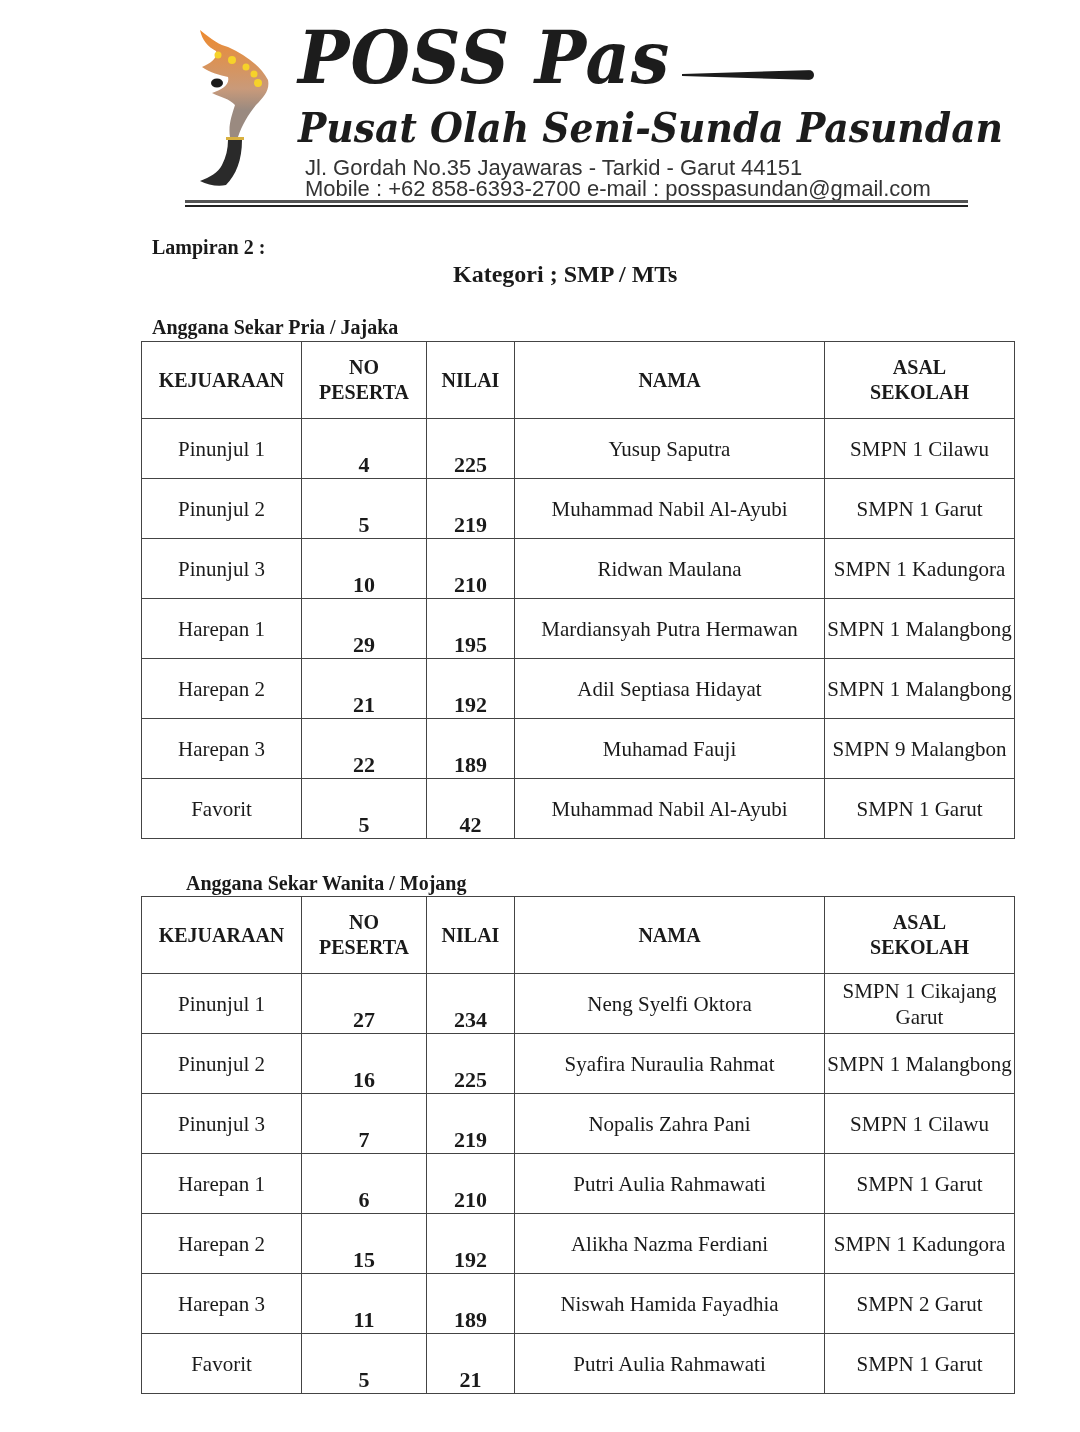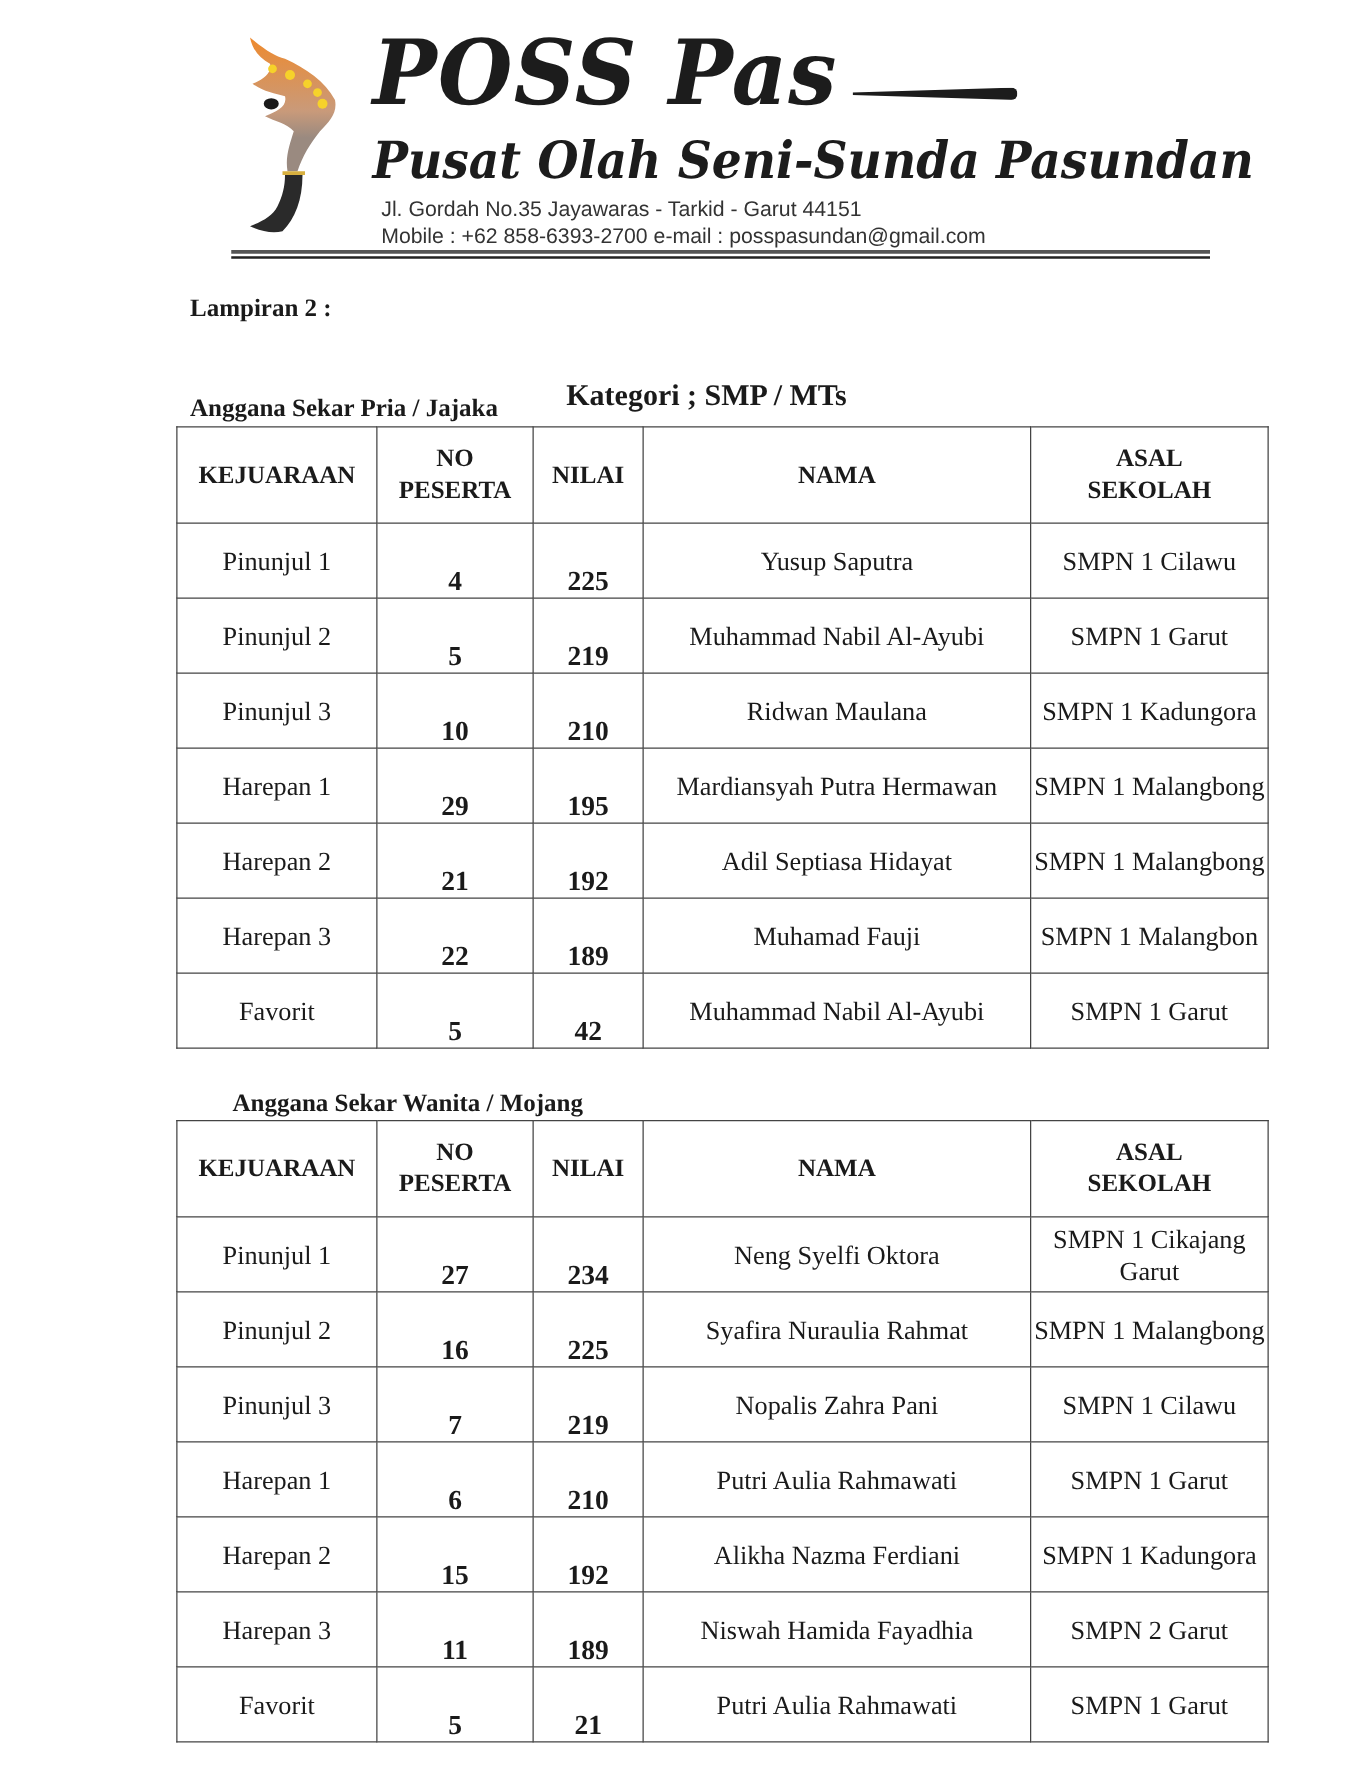--- a/index.html
+++ b/index.html
@@ -3,26 +3,26 @@
 <meta charset="utf-8">
 <style>
   html, body { margin:0; padding:0; background:#ffffff; }
   body { width:1080px; height:1432px; position:relative; overflow:hidden; font-family:"DejaVu Serif", serif; color:#1a1a1a; }
 
   .letterhead { position:absolute; left:185px; top:22px; width:785px; height:188px; }
   .logo { position:absolute; left:5px; top:3px; width:85px; height:165px; }
   .brand { position:absolute; left:113px; top:0px; font-family:"DejaVu Serif", serif; font-style:italic; font-weight:bold; font-size:72px; letter-spacing:1px; color:#1c1c1c; line-height:1; transform:scaleX(0.95); transform-origin:left; }
   .brand-dash { position:absolute; left:497px; top:48px; width:132px; height:10px; background:#1c1c1c; border-radius:0 6px 6px 0; clip-path:polygon(0 40%, 100% 0, 100% 100%, 0 60%); }
   .subtitle { position:absolute; left:113px; top:86px; font-family:"DejaVu Serif", serif; font-style:italic; font-weight:bold; font-size:41px; color:#1c1c1c; line-height:1; white-space:nowrap; transform:scaleX(0.92); transform-origin:left; }
-  .address { position:absolute; left:120px; top:135px; font-family:"Liberation Sans", sans-serif; font-size:17px; color:#333; line-height:21px; white-space:nowrap; }
+  .address { position:absolute; left:120px; top:135px; font-family:"Liberation Sans", sans-serif; font-size:22px; color:#333; line-height:21px; white-space:nowrap; }
   .rule1 { position:absolute; left:0px; top:178px; width:783px; height:3px; background:#555; }
   .rule2 { position:absolute; left:0px; top:183px; width:783px; height:2px; background:#222; }
 
   .lampiran { position:absolute; left:152px; top:236px; font-family:"Liberation Serif", serif; font-weight:bold; font-size:20px;text-align:right; }
-  .kategori { position:absolute; left:453px; top:261px; font-family:"Liberation Serif", serif; font-weight:bold; font-size:24px; white-space:nowrap;margin-top:43px; }
+  .kategori { position:absolute; left:453px; top:261px; font-family:"Liberation Serif", serif; font-weight:bold; font-size:24px; white-space:nowrap; }
   .section-title { position:absolute; left:152px; font-family:"Liberation Serif", serif; font-weight:bold; font-size:20px; white-space:nowrap; line-height:22px;text-align:right; }
 
   table.results { position:absolute; left:141px; width:873px; border-collapse:collapse; font-family:Liberation Serif, serif; font-size:21px; table-layout:fixed; }
   table.results th, table.results td { border:1.5px solid #444; text-align:center; padding:0 2px; }
   table.results th { font-weight:bold; font-size:20px; height:76px; line-height:25px; vertical-align:middle; }
   table.results td { height:59px; line-height:26px; }
   td.kej { vertical-align:middle; padding-top:10px; }
   td.num { font-weight:bold; vertical-align:bottom; padding-bottom:2px; font-size:22px; }
   td.nama, td.asal { vertical-align:middle;margin-top:36px; }
   col.c1 { width:160px; } col.c2 { width:125px; } col.c3 { width:88px; } col.c4 { width:310px; } col.c5 { width:190px; }
@@ -115,21 +115,21 @@
         <td class="num">21</td>
         <td class="num">192</td>
         <td class="nama">Adil Septiasa Hidayat</td>
         <td class="asal">SMPN 1 Malangbong</td>
       </tr>
     <tr>
         <td class="kej">Harepan 3</td>
         <td class="num">22</td>
         <td class="num">189</td>
         <td class="nama">Muhamad Fauji</td>
-        <td class="asal">SMPN 1 Malangbon</td>
+        <td class="asal">SMPN 9 Malangbon</td>
       </tr>
     <tr>
         <td class="kej">Favorit</td>
         <td class="num">5</td>
         <td class="num">42</td>
         <td class="nama">Muhammad Nabil Al-Ayubi</td>
         <td class="asal">SMPN 1 Garut</td>
       </tr>
   </tbody>
 </table>

